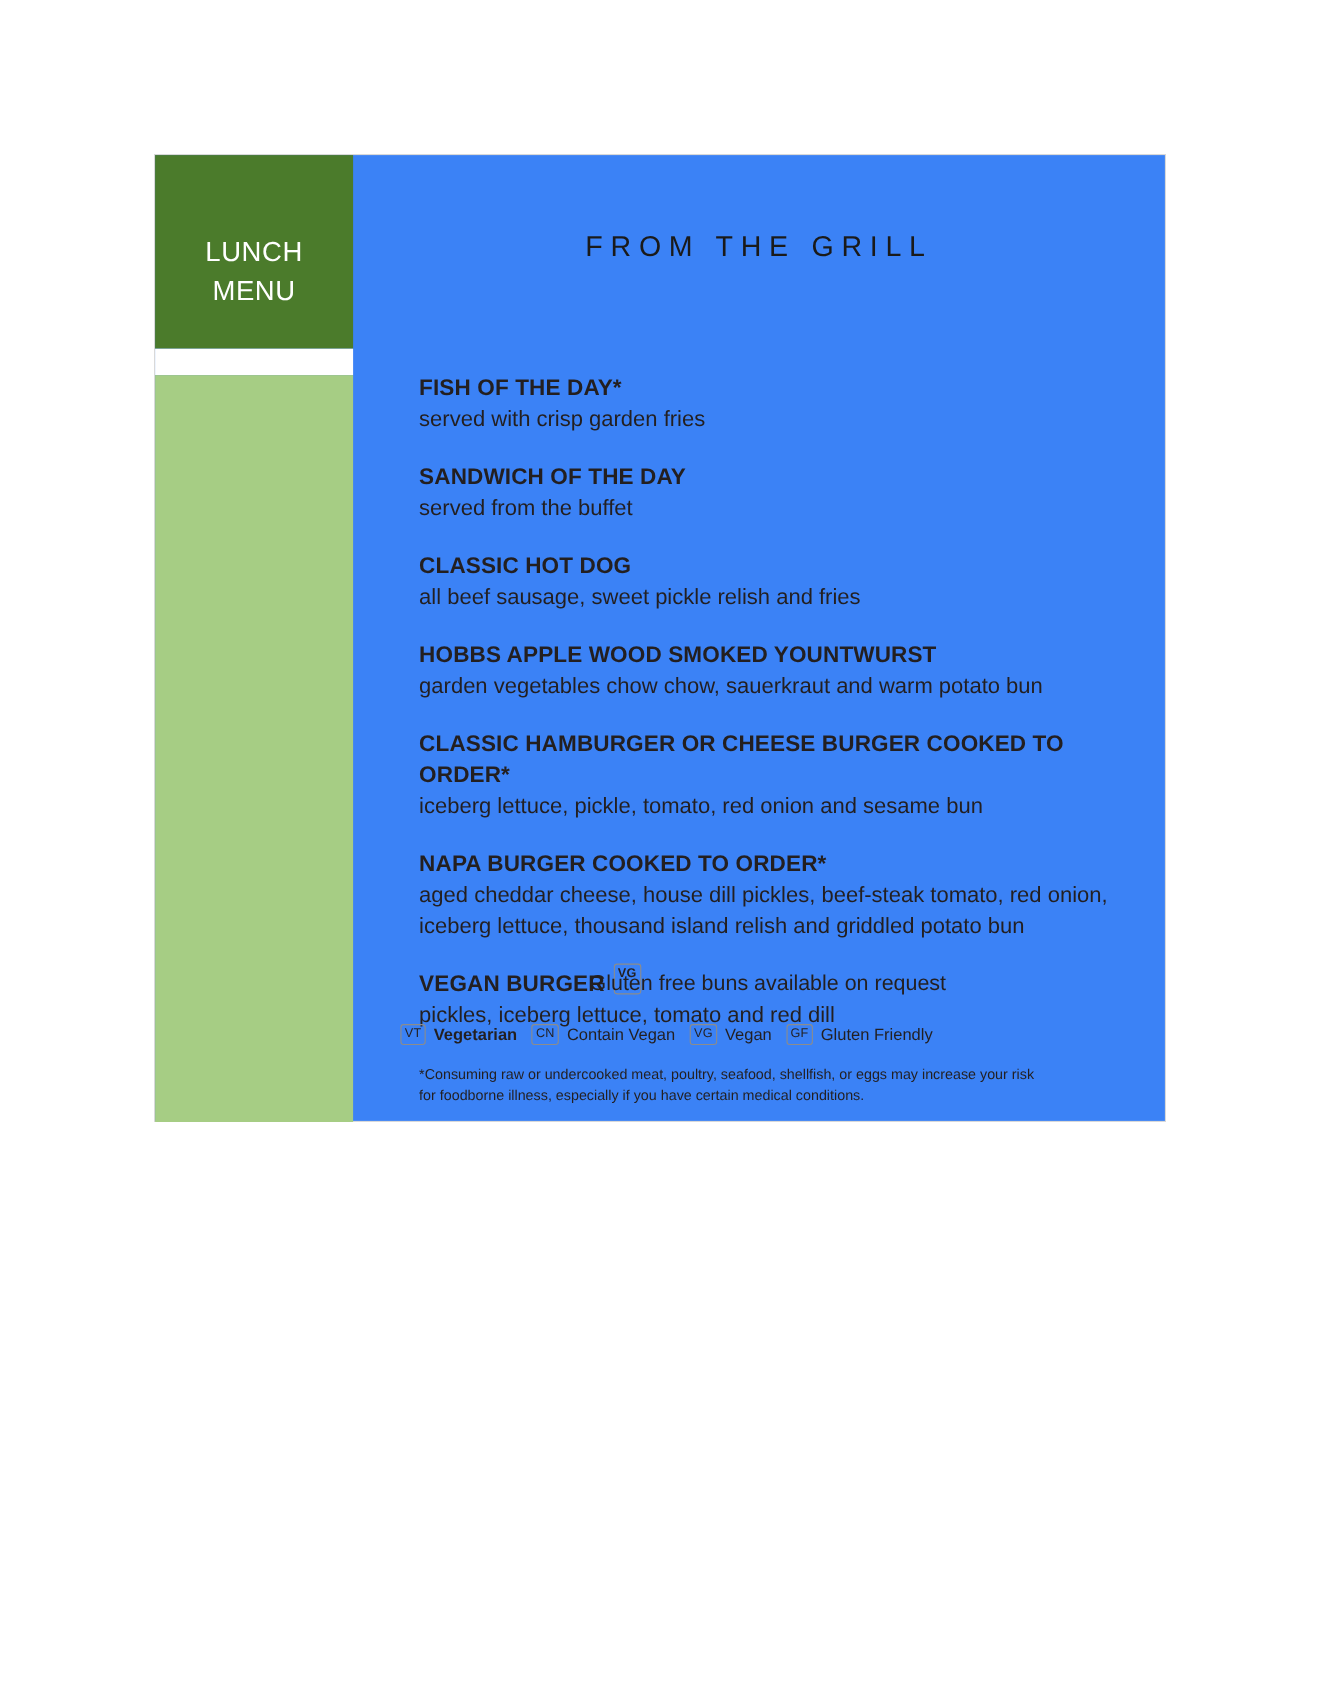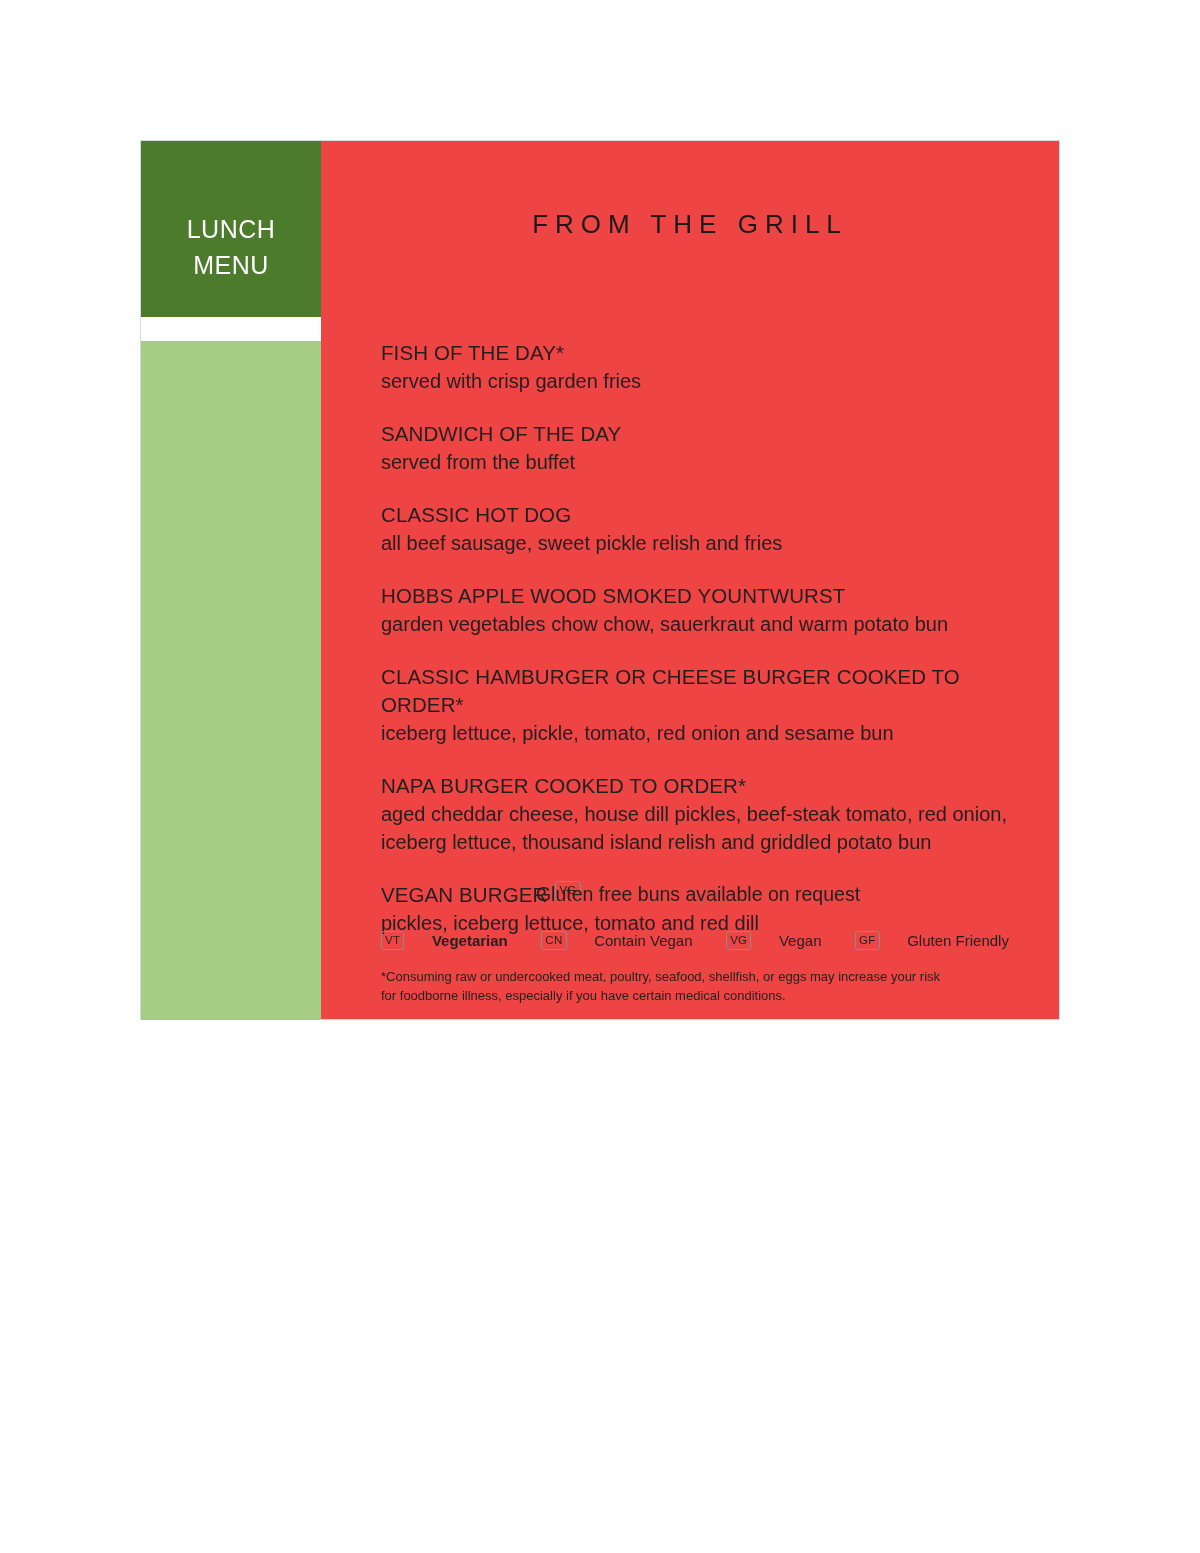--- a/index.html
+++ b/index.html
@@ -14,21 +14,21 @@
     color: #231f20;
     position: relative;
   }
   .page {
     position: absolute;
     left: 140px;
     top: 140px;
     width: 920px;
     height: 880px;
     border: 1px solid #d9d9d9;
-    background: #ef4444;
+    background: #3b82f6;
     box-sizing: border-box;
   }
   
   .sidebar {
     position: absolute;
     left: 0;
     top: 0;
     width: 180px;
     height: 100%;
   }
@@ -97,24 +97,23 @@
   .item {
     margin-bottom: 25px;
   }
   .item:last-of-type {
     margin-bottom: 0;
   }
   .item-name {
     font-size: 20.5px;
     line-height: 28px;
     color: #231f20;
-    font-weight: 400;
+    font-weight: 700;
     letter-spacing: 0.1px;
     display: flex;
-    align-items: center;
     flex-wrap: wrap;
   }
   .item-desc {
     font-size: 20px;
     line-height: 28px;
     color: #231f20;
     font-weight: 400;
   }
   .tag {
     display: inline-block;
@@ -134,25 +133,25 @@
     position: absolute;
     left: 60px;
     right: 44px;
     top: 742px;
     text-align: center;
     font-size: 19.5px;
     color: #231f20;
   }
   .legend {
     position: absolute;
-    left: 60px;
+    left: 43px;
     right: 44px;
     top: 790px;
     display: flex;
-    justify-content: space-between;
+    justify-content: flex-start;
     align-items: center;
     gap: 7px;
     font-size: 15px;
     color: #231f20;
   }
   .legend .tag {
     margin-left: 0;
     top: 0;
     font-size: 11.5px;
     padding: 2px 3px;

